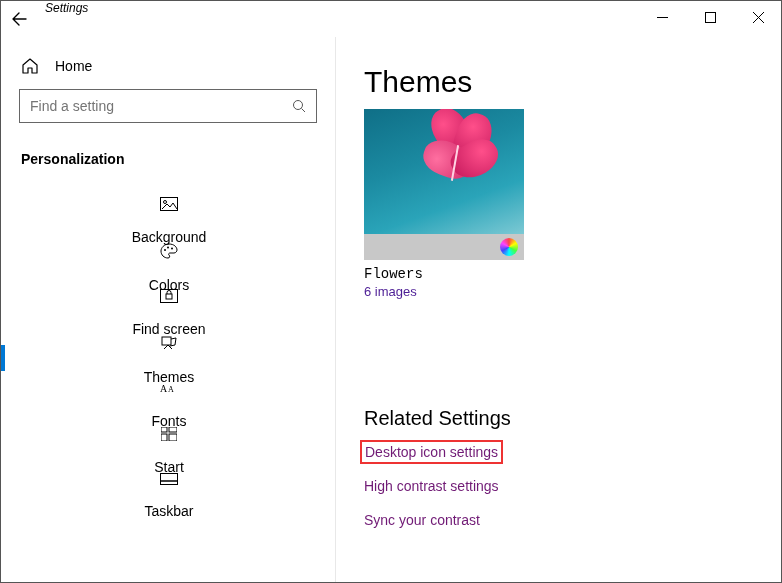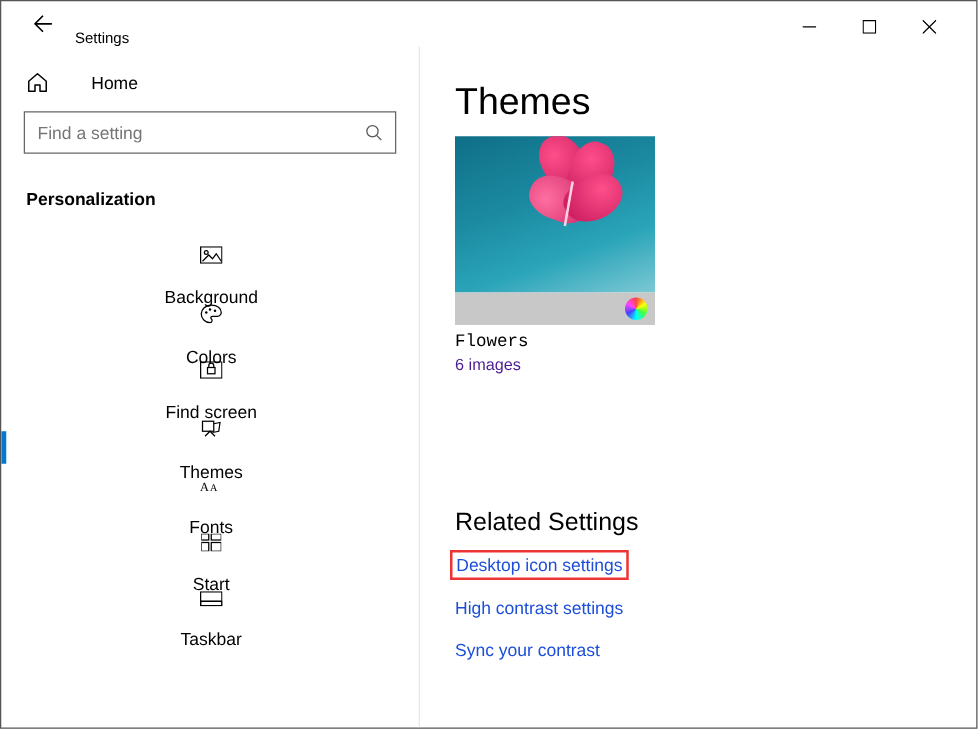--- a/index.html
+++ b/index.html
@@ -9,22 +9,23 @@
     color: #000;
     background: #fff;
     width: 782px;
     height: 583px;
     overflow: hidden;
     border: 1px solid #555;
   }
   .titlebar {
     height: 36px;
     display: flex;
-    align-items: flex-end;
-    padding: 0 15px;
+    align-items: flex-start;
+    padding: 0 0;
+    font-style: italic;
   }
   .back-btn {
     width: 36px;
     height: 36px;
     display: flex;
     align-items: center;
     justify-content: center;
     cursor: pointer;
   }
   .app-title {
@@ -51,21 +52,21 @@
   }
   .sidebar {
     width: 335px;
     padding: 12px 18px 0 18px;
     border-right: 1px solid #e8e8e8;
     position: relative;
   }
   .nav-home {
     display: flex;
     align-items: center;
-    gap: 34px;
+    gap: 16px;
     padding: 8px 0 14px 2px;
     cursor: pointer;
     font-size: 14px;
   }
   .nav-home .icon { width: 18px; text-align: center; }
   .search-box {
     height: 34px;
     border: 1px solid #666;
     display: flex;
     align-items: center;
@@ -170,21 +171,21 @@
   }
   .theme-name { font-size: 14px; margin-top: 6px; font-family: Liberation Mono, monospace; }
   .theme-sub { font-size: 13px; color: #4c1d95; margin-top: 2px; }
   .related-title {
     font-size: 20px;
     font-weight: 500;
     margin-top: 108px;
     margin-bottom: 14px;
   }
   .link {
-    color: #1d4ed8;
+    color: #701a75;
     font-size: 14px;
     margin-bottom: 18px;
     cursor: pointer;
     display: inline-block;
   }
   .link.highlighted {
     outline: 2px solid #e33;
     outline-offset: 2px;
     padding: 0 1px;
   }

